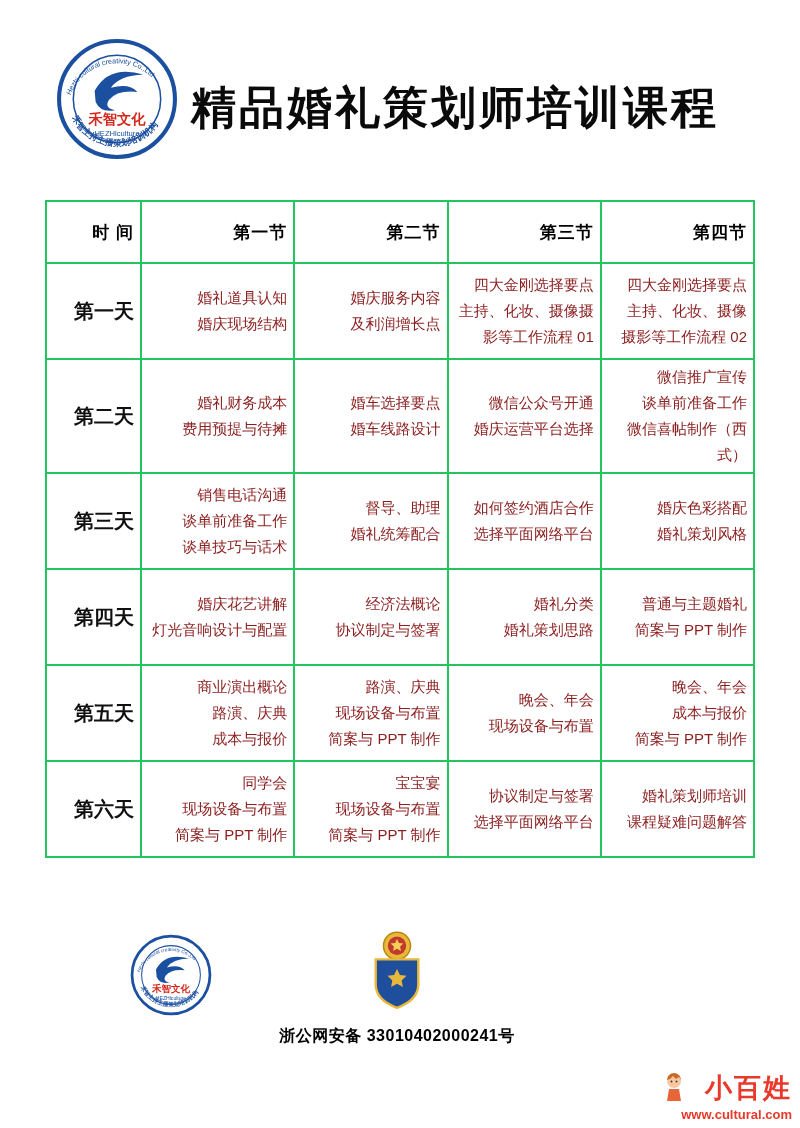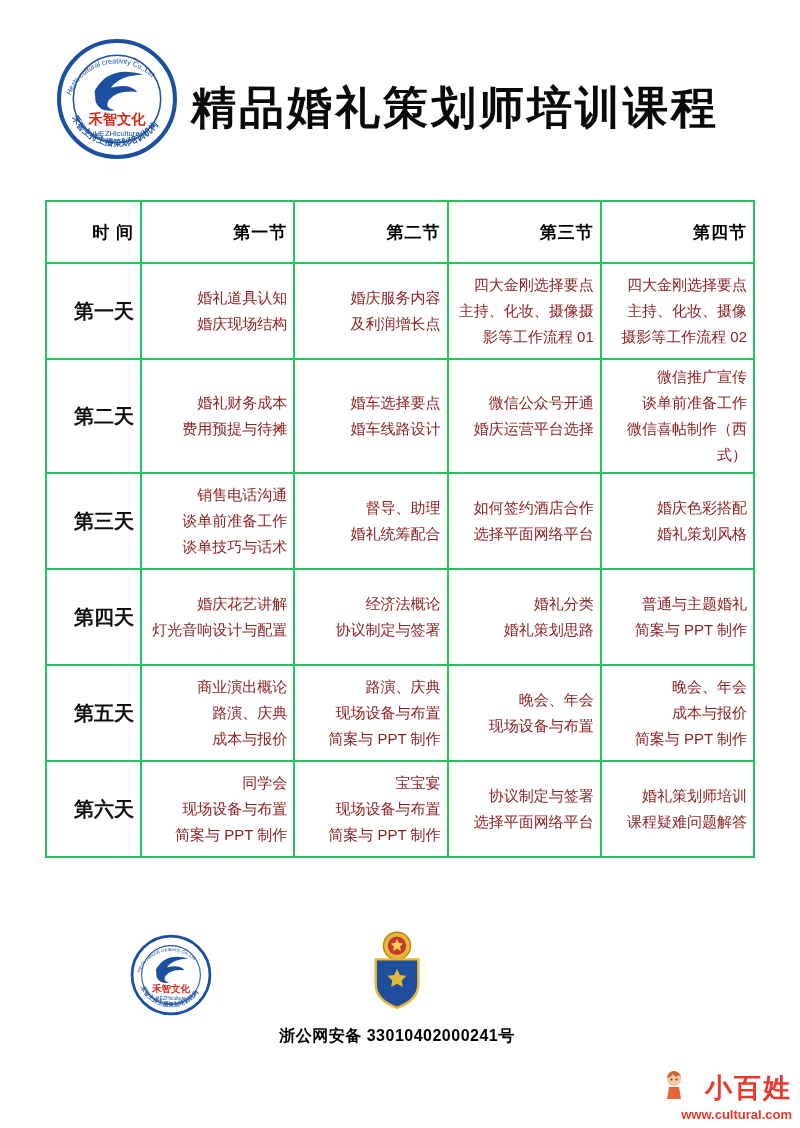--- a/index.html
+++ b/index.html
@@ -42,21 +42,21 @@
   .logo-bottom { width:82px; height:82px; margin:0 auto; }
   .copyright { margin-top:12px; font-size:13.5px; color:#222; }
   .badge { width:62px; height:82px; margin:0 auto; }
   .police-text { margin-top:10px; font-size:16px; font-weight:bold; color:#000; letter-spacing:0.5px; }
   .baidu-v { width:52px; height:42px; margin:0 auto; }
   .baidu-cn { margin-top:2px; font-size:16px; font-weight:bold; color:#2319dc; letter-spacing:2px; }
   .baidu-en { font-size:8px; color:#8a8a8a; letter-spacing:1.5px; }
   .baidu-cert { margin-top:10px; font-size:15px; font-weight:bold; color:#111; letter-spacing:1px; }
   
   .watermark { position:absolute; right:8px; bottom:6px; text-align:right; }
-  .wm-row { display:flex; align-items:flex-start; justify-content:flex-end; gap:18px; }
+  .wm-row { display:flex; align-items:center; justify-content:flex-end; gap:18px; }
   .wm-name { font-size:27px; font-weight:bold; color:#e8392b; letter-spacing:2px; }
   .wm-url { font-size:13px; font-weight:bold; color:#e8392b; margin-top:1px; }
   .wm-person { width:26px; height:32px; }
 </style>
 </head>
 <body>
 
 <div class="page">
 
   <div class="header">

